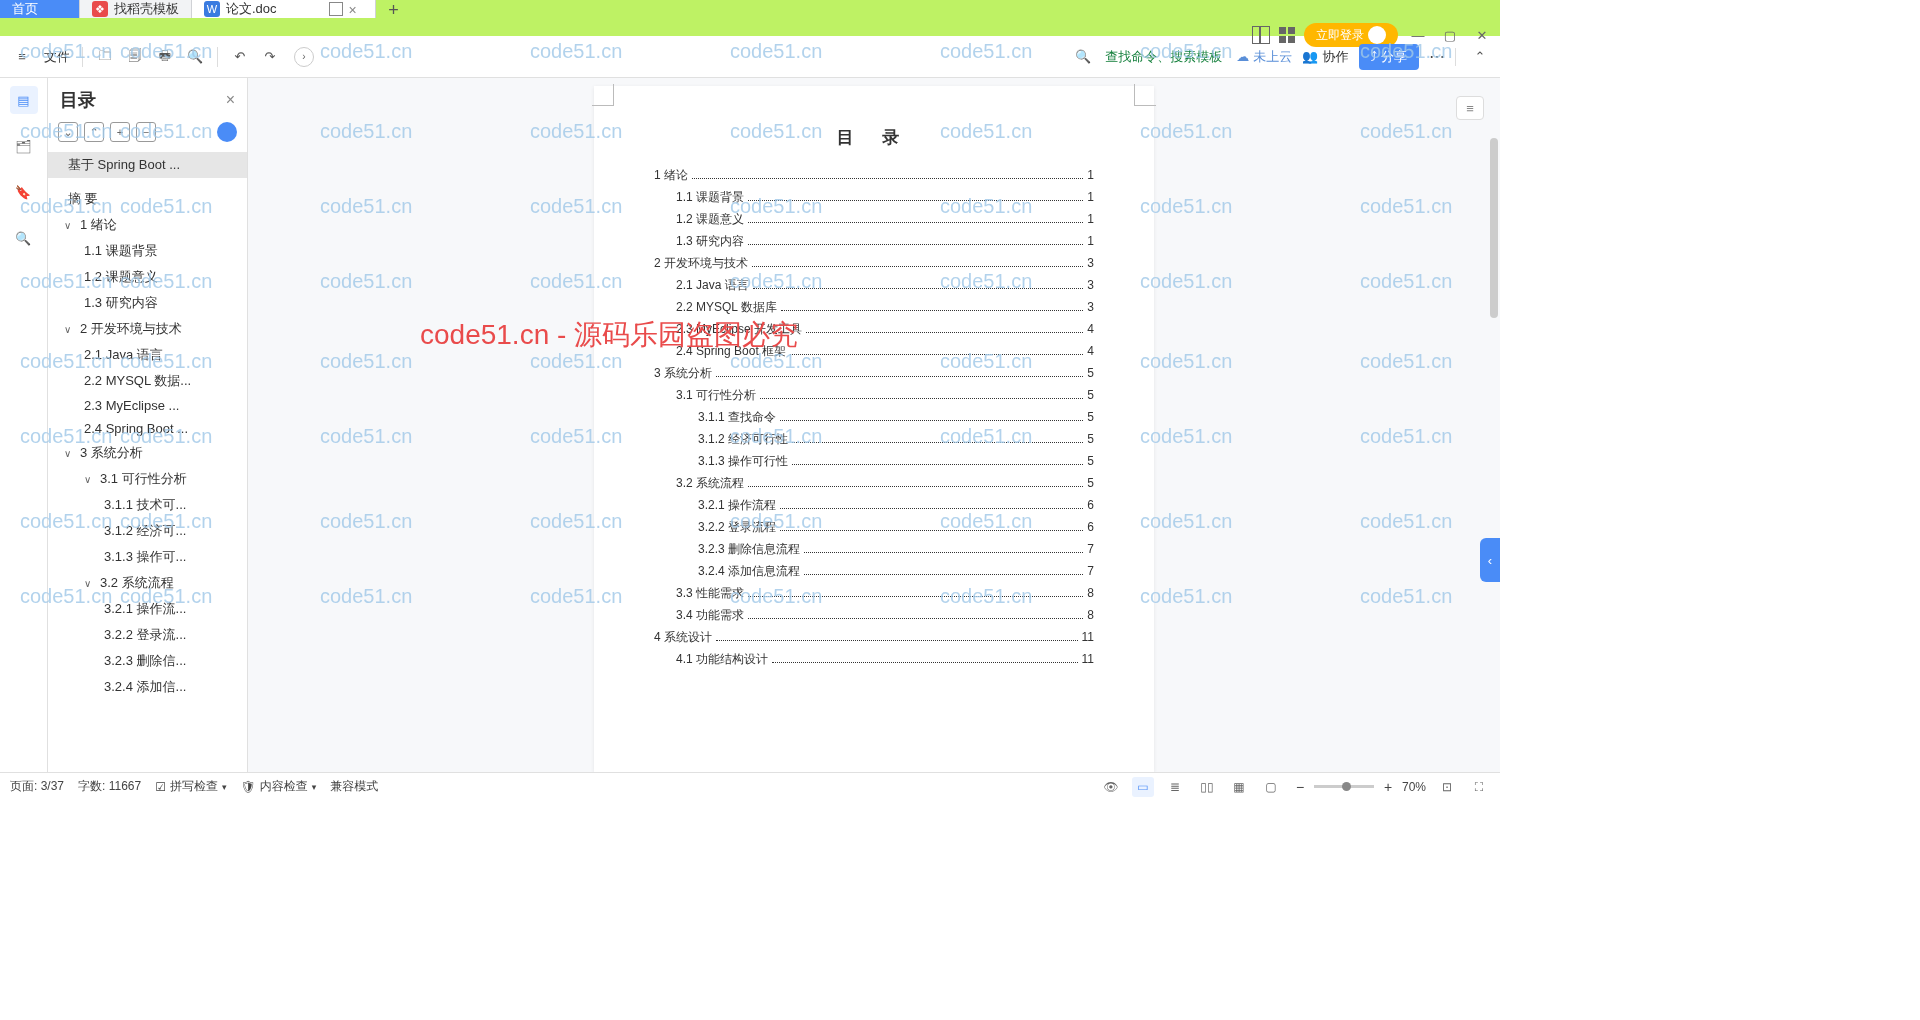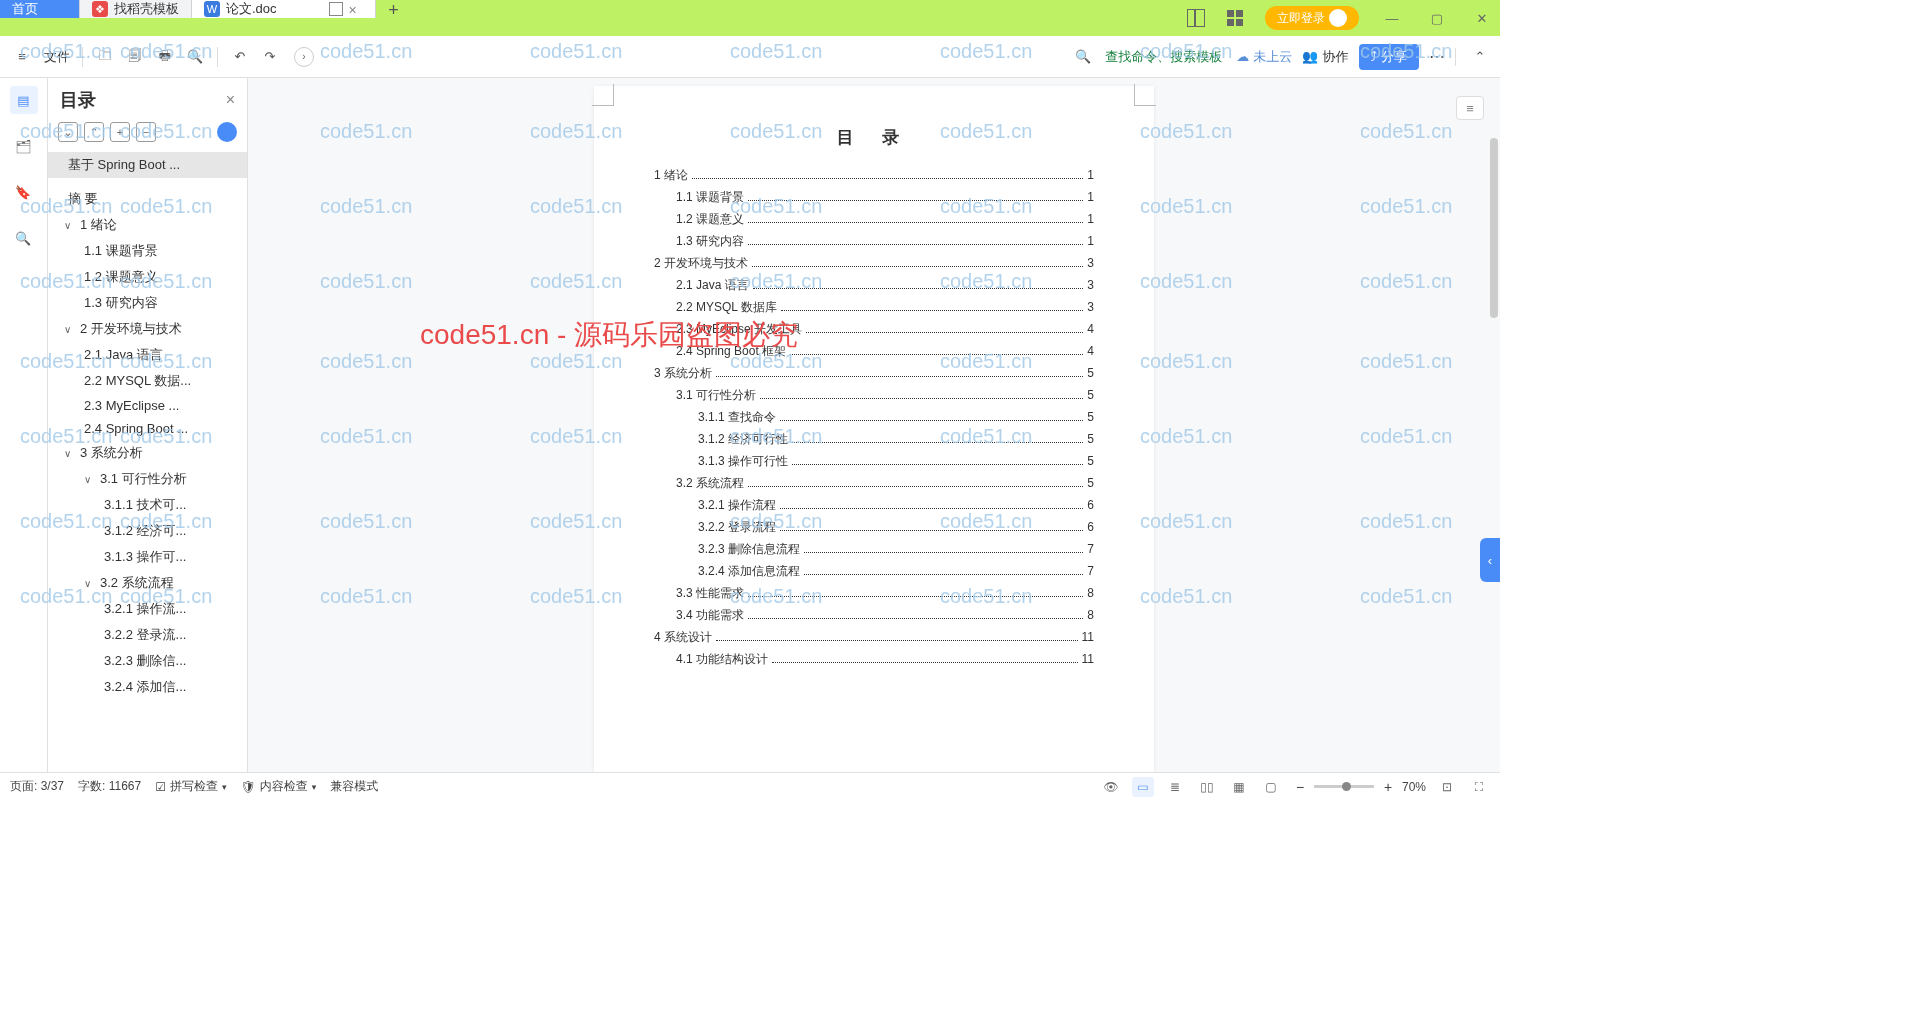--- a/index.html
+++ b/index.html
@@ -10,21 +10,21 @@
 .tab { display: flex; align-items: center; padding: 0 12px; gap: 6px; border-right: 1px solid #d0d2d6; cursor: pointer; }
 .tab.home { background: #4a8cf7; color: #fff; width: 80px; }
 .tab.normal { background: #f2f3f5; }
 .tab.active { background: #fff; }
 .tab .icon { width: 16px; height: 16px; display: inline-flex; align-items: center; justify-content: center; font-size: 11px; }
 .tab .icon.red { background: #e94b4b; color: #fff; border-radius: 3px; }
 .tab .icon.blue { background: #3a7be0; color: #fff; border-radius: 3px; }
 .tab .close { width: 14px; height: 14px; font-size: 14px; color: #888; }
 .tab .restore { width: 14px; height: 14px; border: 1px solid #888; }
 .tab-add { width: 36px; display: flex; align-items: center; justify-content: center; font-size: 18px; color: #555; cursor: pointer; }
-.tabbar-right { position: absolute; right: 6px; top: 0; height: 36px; display: flex; align-items: center; gap: 21px; }
+.tabbar-right { position: absolute; right: 6px; top: 17px; height: 36px; display: flex; align-items: center; gap: 8px; }
 .win-btn { width: 24px; height: 24px; display: flex; align-items: center; justify-content: center; color: #666; cursor: pointer; }
 .login-btn { background: #ffb700; color: #fff; border-radius: 14px; padding: 3px 12px; display: flex; align-items: center; gap: 4px; cursor: pointer; font-size: 12px; }
 .login-btn .avatar { width: 18px; height: 18px; background: #fff; border-radius: 50%; }
 .grid-icon, .split-icon { width: 18px; height: 18px; border: 1.5px solid #666; }
 .grid-icon { display: grid; grid-template: 1fr 1fr / 1fr 1fr; gap: 2px; padding: 1px; border: none; }
 .grid-icon span { background: #666; }
 .split-icon { position: relative; }
 .split-icon::after { content: ''; position: absolute; left: 40%; top: 0; width: 1.5px; height: 100%; background: #666; }
 
 

